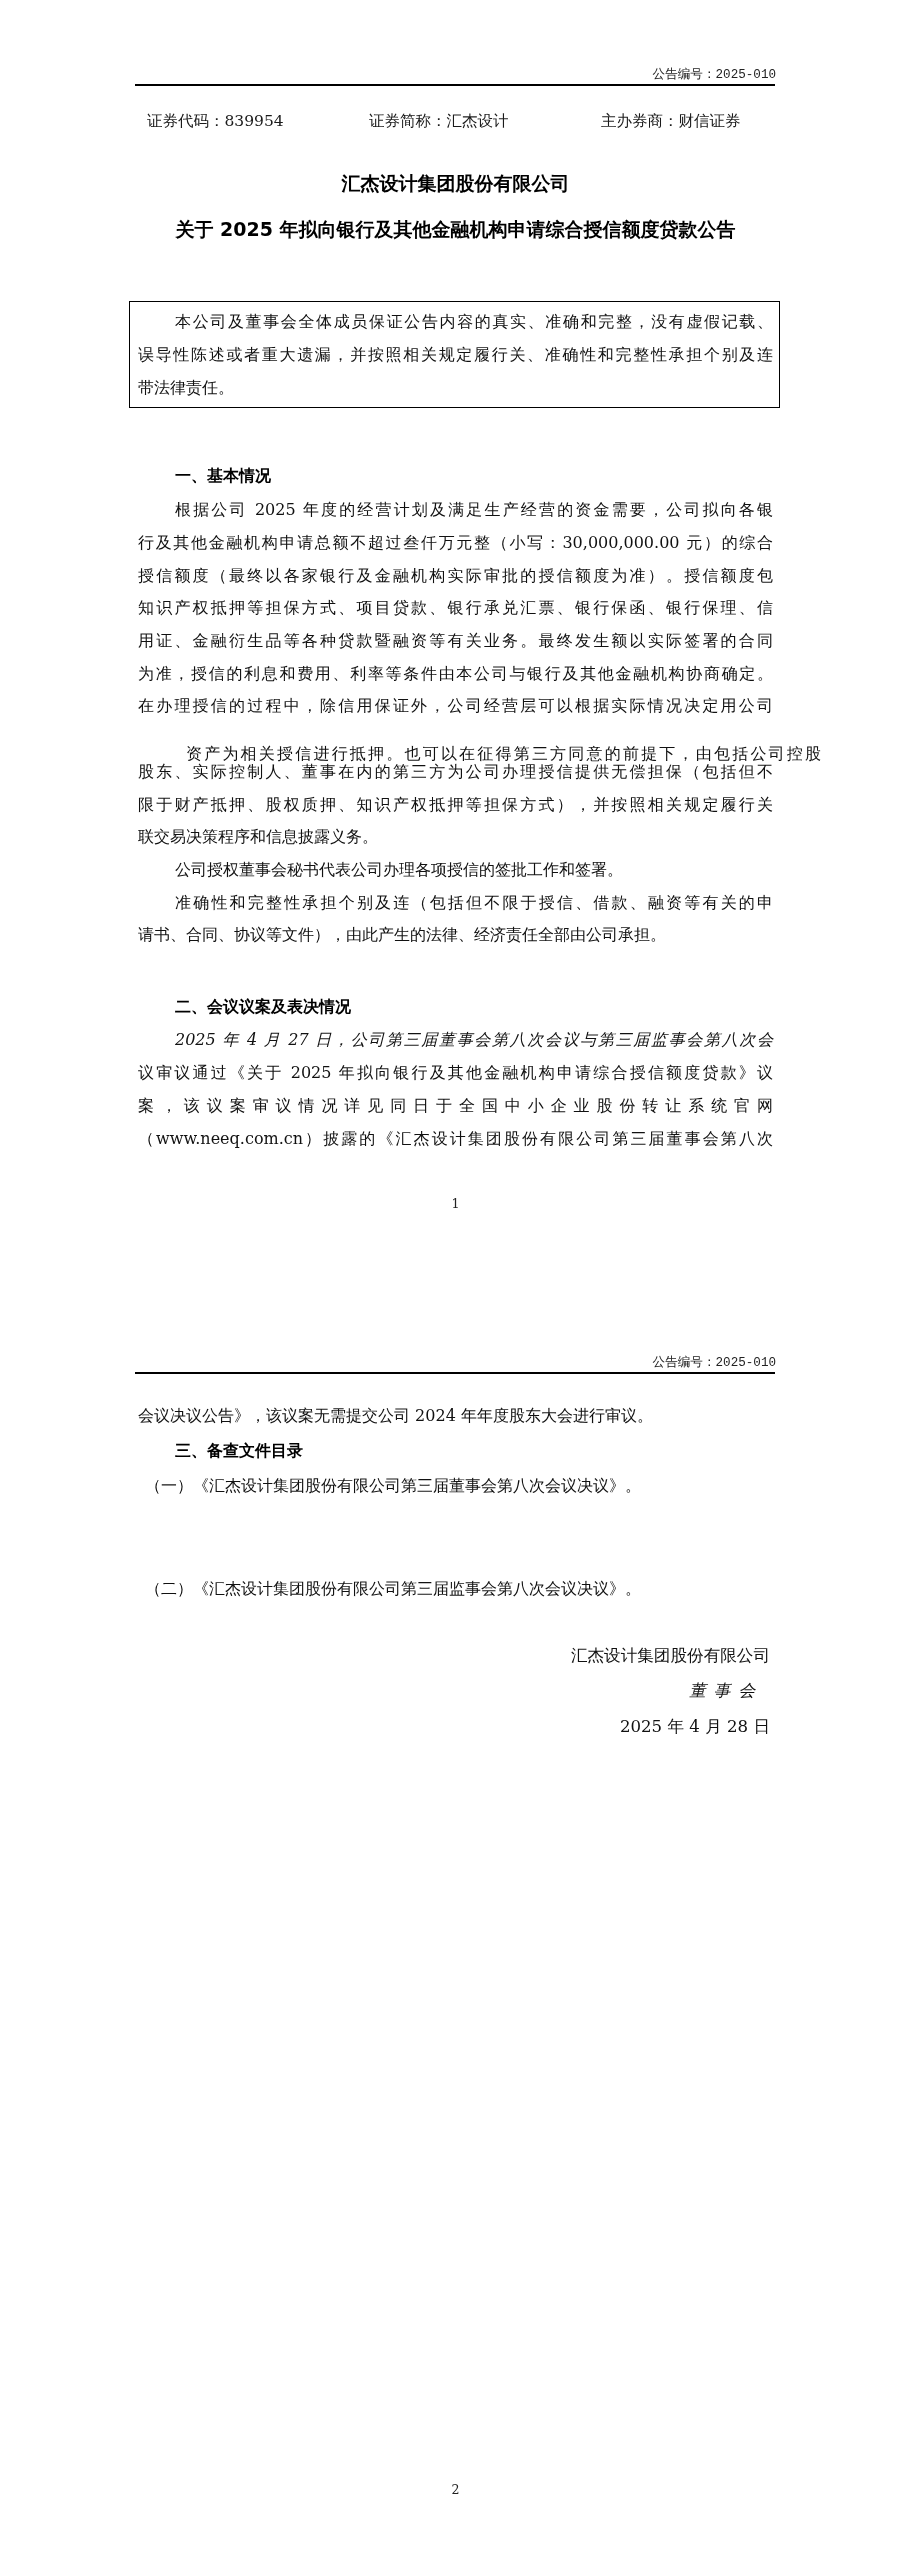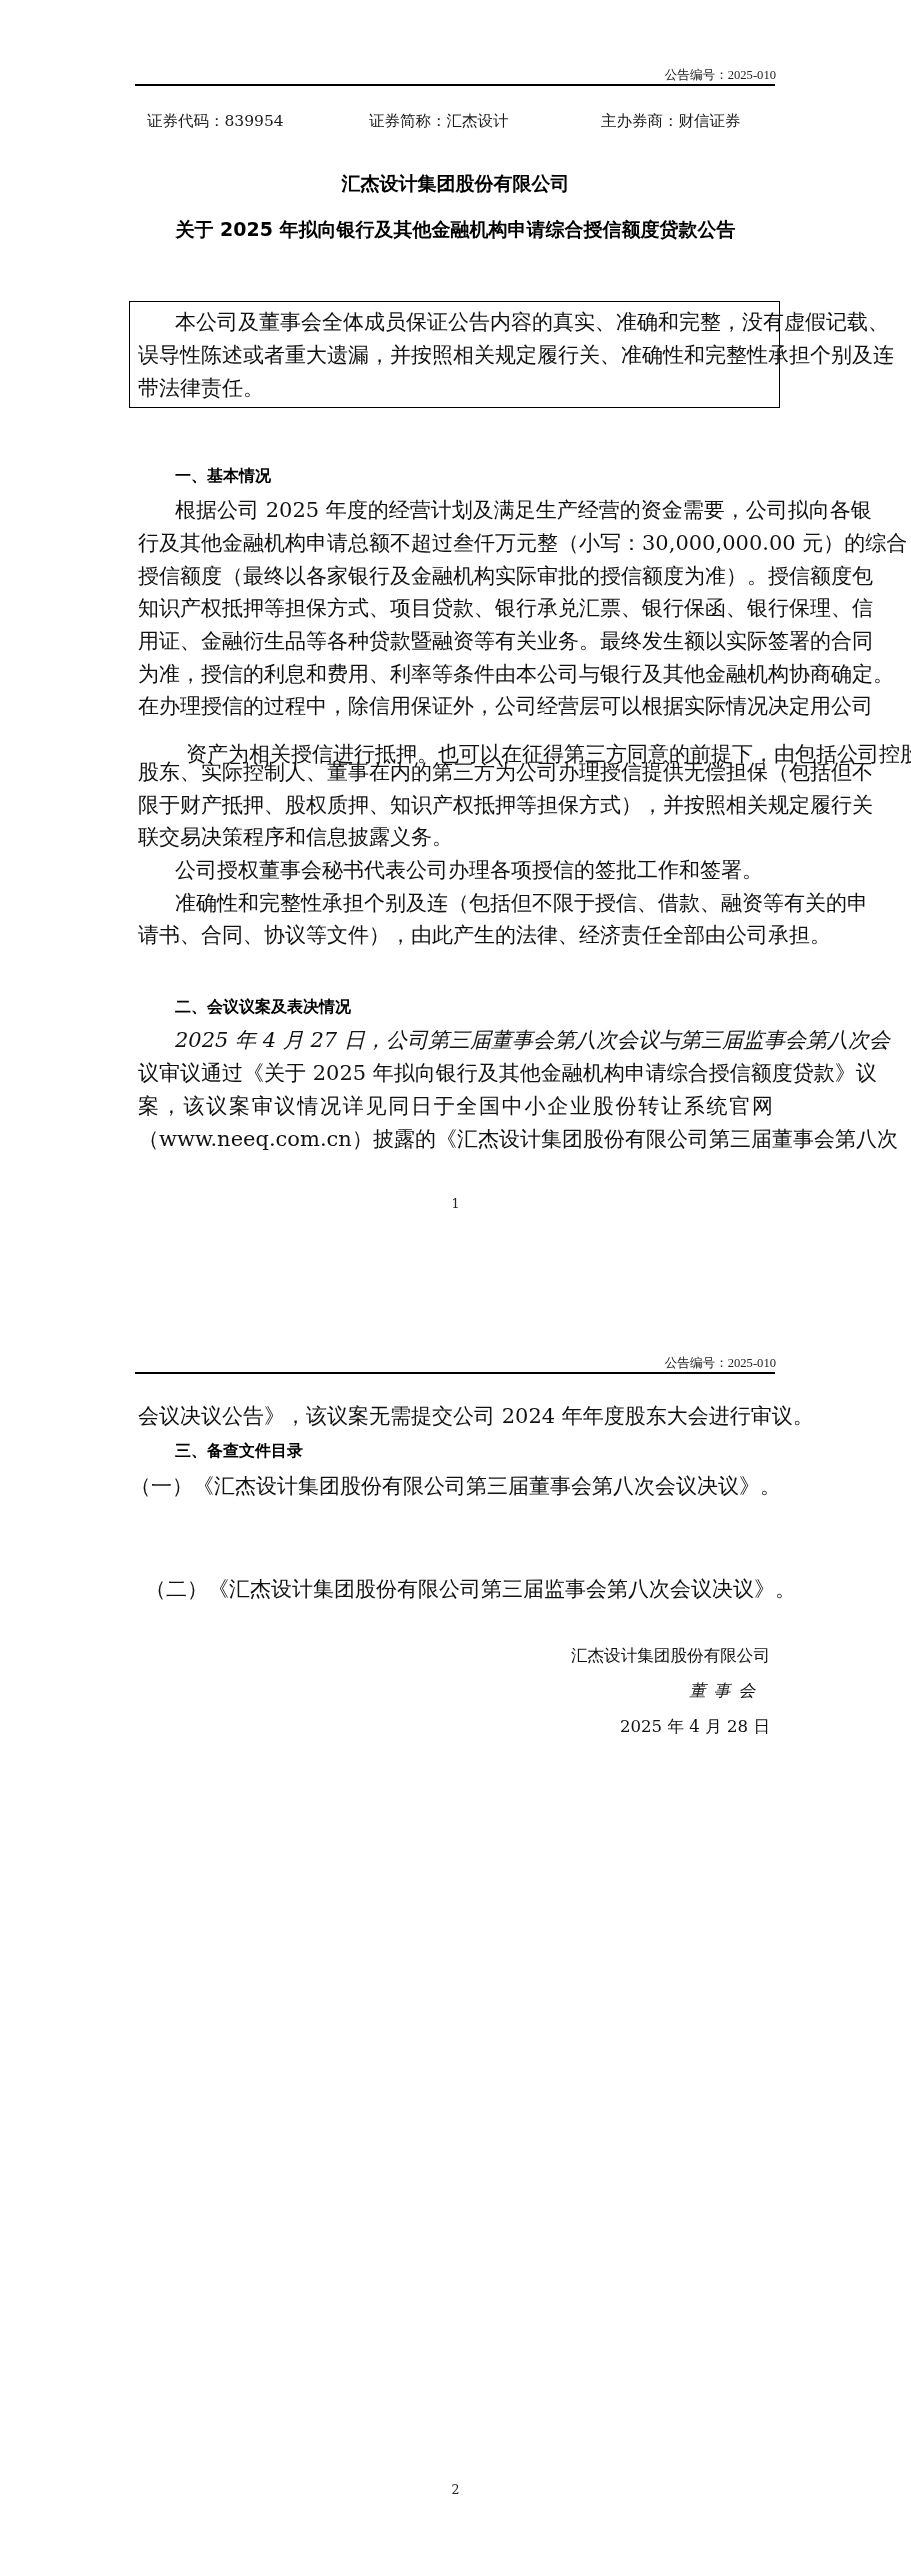--- a/index.html
+++ b/index.html
@@ -10,21 +10,21 @@
     body {
       width: 911px;
       height: 2576px;
       position: relative;
       overflow: hidden;
       color: #111111;
       font-family: "DejaVu Serif", "Liberation Serif", serif;
     }
     .abs { position: absolute; white-space: nowrap; }
     .hdr-no {
-      font-family: Liberation Serif, serif;
+      font-family: Liberation Mono, monospace;
       font-size: 12.6px;
       color: #222;
       right: 135px;
       line-height: 15px;
     }
     .hdr-rule {
       position: absolute;
       left: 135px;
       width: 640px;
       height: 1.7px;
@@ -46,21 +46,21 @@
     .box {
       position: absolute;
       left: 129px; top: 301px;
       width: 649px; height: 105px;
       border: 1.7px solid #000;
       box-sizing: content-box;
     }
     .line {
       left: 138px;
       width: 635px;
-      font-size: 21px;
+      font-size: 16px;
       line-height: 20.7px;
       color: #111;
       text-align: justify;
       text-align-last: justify;
     }
     .line.last { text-align-last: left; width: auto; }
     .line.indent { left: 175px; width: 598px; }
     .heading {
       left: 175px;
       font-family: "DejaVu Sans", "Liberation Sans", sans-serif;
@@ -131,21 +131,21 @@
 </div>
 
 <div>
 
   <div class="abs hdr-no" style="top:1356px;">公告编号：2025-010</div>
   <div class="hdr-rule" style="top:1372px;"></div>
 
   <div class="abs line last" style="top:1406px;">会议决议公告》，该议案无需提交公司 2024 年年度股东大会进行审议。</div>
 
   <div class="abs heading" style="top:1441px;">三、备查文件目录</div>
-  <div class="abs line last" style="left:130px; top:1476px;">（一）《汇杰设计集团股份有限公司第三届董事会第八次会议决议》。</div>
+  <div class="abs line last" style="left:145px; top:1476px;">（一）《汇杰设计集团股份有限公司第三届董事会第八次会议决议》。</div>
   <div class="abs line last" style="left:145px; top:1579px;">（二）《汇杰设计集团股份有限公司第三届监事会第八次会议决议》。</div>
 
   <div class="abs sig" style="top:1646px;">汇杰设计集团股份有限公司</div>
   <div class="abs sig sig-board" style="top:1681px;">董事会</div>
   <div class="abs sig" style="top:1717px;">2025 年 4 月 28 日</div>
 
   <div class="abs pagenum" style="top:2482px;">2</div>
 </div>
 
 

